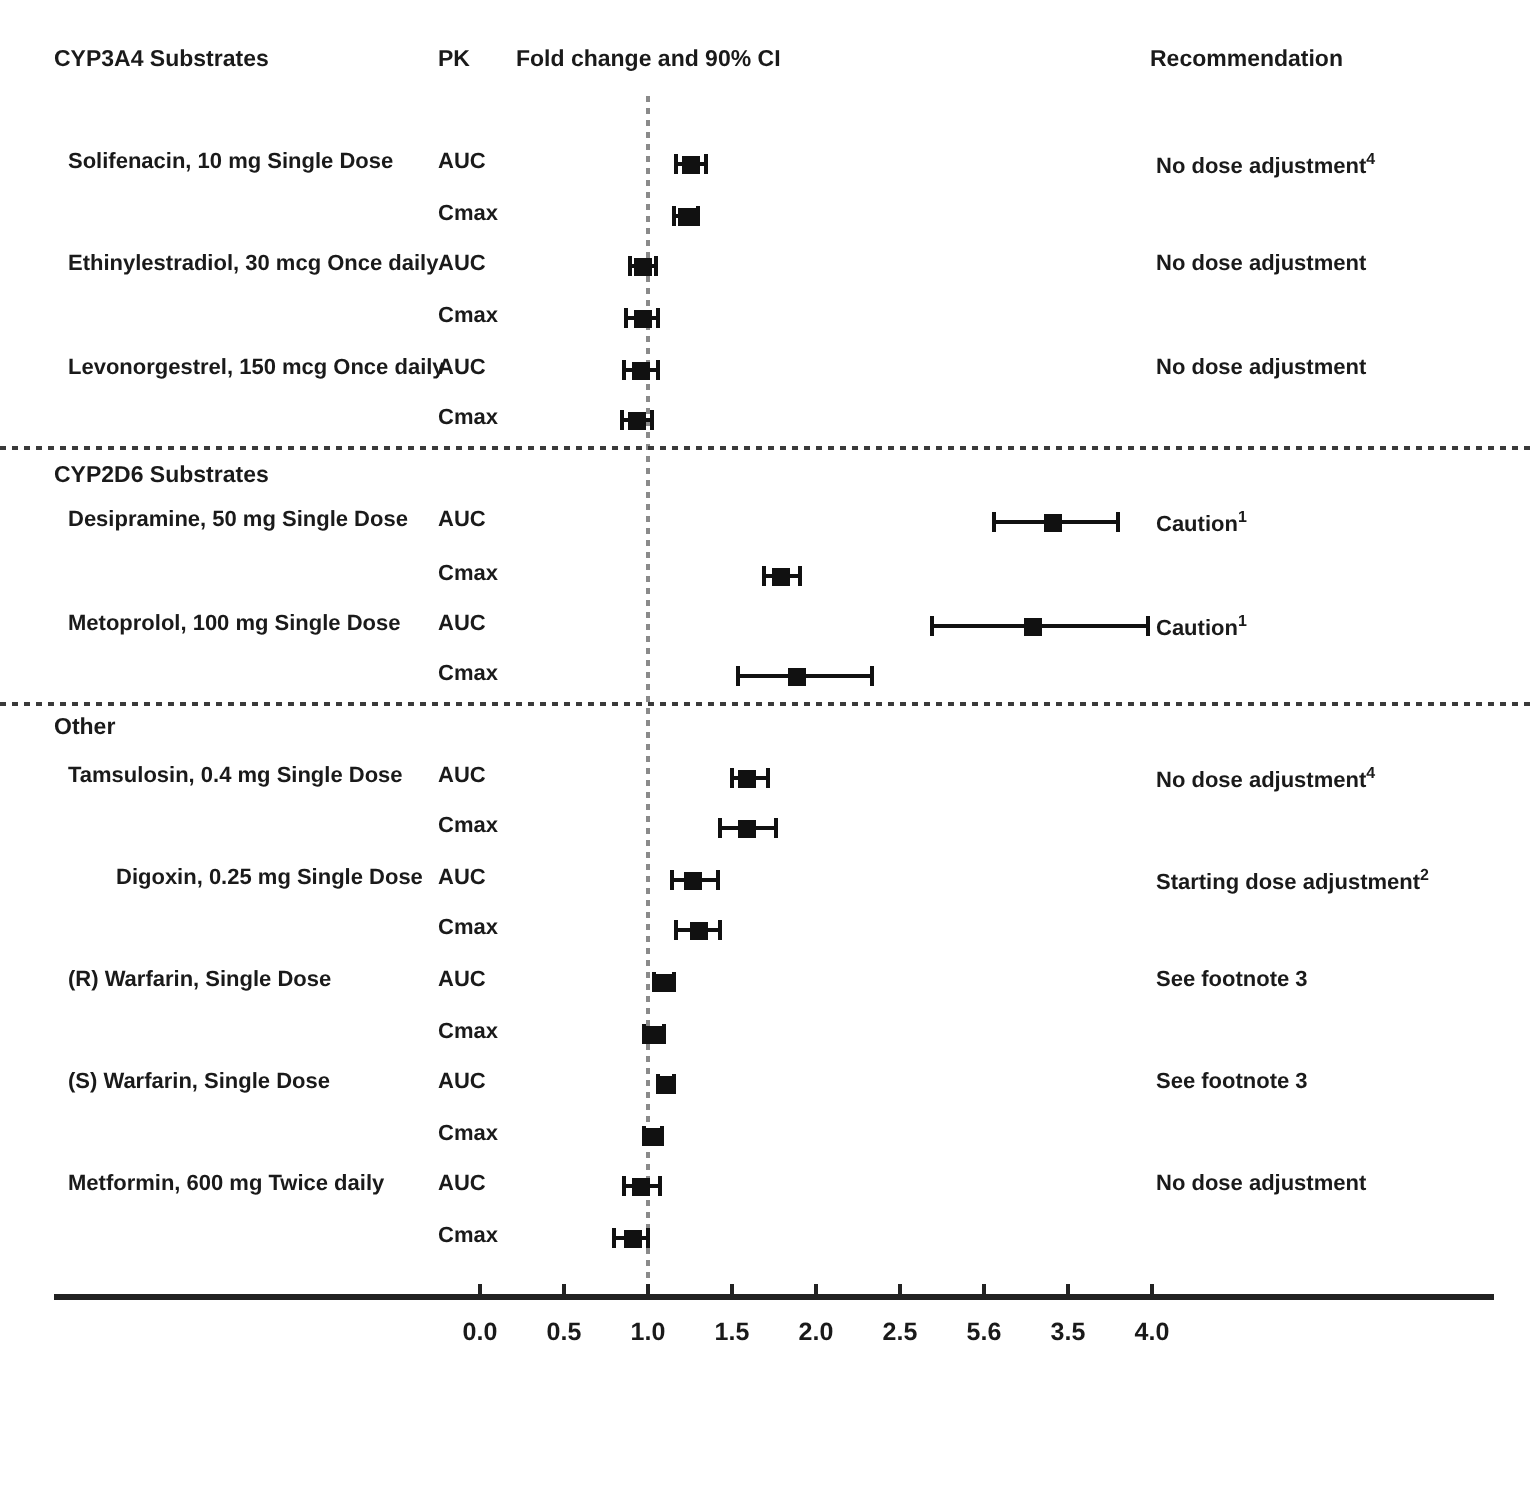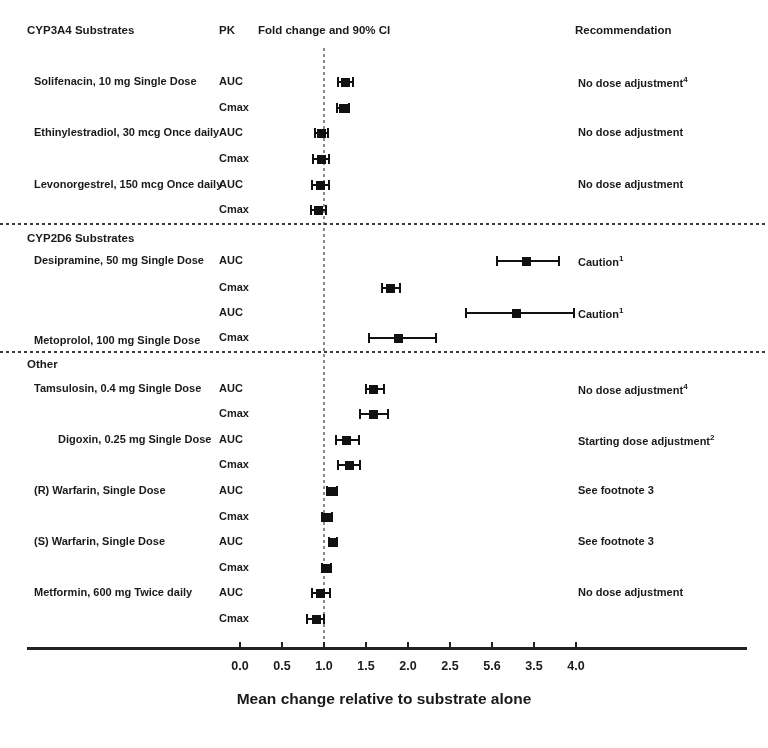--- a/index.html
+++ b/index.html
@@ -89,21 +89,21 @@
       <div class="ci-line" style="left: 497.04px; top: 260px; width: 62.16px;"></div>
       <div class="ci-cap" style="left: 496.04px; top: 256px;"></div>
       <div class="ci-cap" style="left: 558.2px; top: 256px;"></div>
       <div class="marker" style="left: 521.94px; top: 256.5px;"></div>
       <div class="abs rec-label" style="left: 578px; top: 254px;">Caution<sup>1</sup></div>
       <div class="abs pk-label" style="left: 219px; top: 281px;">Cmax</div>
       <div class="ci-line" style="left: 381.96px; top: 287px; width: 17.64px;"></div>
       <div class="ci-cap" style="left: 380.96px; top: 283px;"></div>
       <div class="ci-cap" style="left: 398.6px; top: 283px;"></div>
       <div class="marker" style="left: 385.86px; top: 283.5px;"></div>
-      <div class="abs drug-label" style="left: 34px; top: 306px; margin-top: 28px;">Metoprolol, 100 mg Single Dose</div>
+      <div class="abs drug-label" style="left: 34px; top: 306px;">Metoprolol, 100 mg Single Dose</div>
       <div class="abs pk-label" style="left: 219px; top: 306px;">AUC</div>
       <div class="ci-line" style="left: 465.96px; top: 312px; width: 108.36px;"></div>
       <div class="ci-cap" style="left: 464.96px; top: 308px;"></div>
       <div class="ci-cap" style="left: 573.32px; top: 308px;"></div>
       <div class="marker" style="left: 511.86px; top: 308.5px;"></div>
       <div class="abs rec-label" style="left: 578px; top: 306px;">Caution<sup>1</sup></div>
       <div class="abs pk-label" style="left: 219px; top: 331px;">Cmax</div>
       <div class="ci-line" style="left: 368.52px; top: 337px; width: 67.2px;"></div>
       <div class="ci-cap" style="left: 367.52px; top: 333px;"></div>
       <div class="ci-cap" style="left: 434.72px; top: 333px;"></div>
@@ -187,14 +187,13 @@
       <div class="tick-label" style="left: 408px; top: 659px;">2.0</div>
       <div class="tick" style="left: 449px; top: 642px;"></div>
       <div class="tick-label" style="left: 450px; top: 659px;">2.5</div>
       <div class="tick" style="left: 491px; top: 642px;"></div>
       <div class="tick-label" style="left: 492px; top: 659px;">5.6</div>
       <div class="tick" style="left: 533px; top: 642px;"></div>
       <div class="tick-label" style="left: 534px; top: 659px;">3.5</div>
       <div class="tick" style="left: 575px; top: 642px;"></div>
       <div class="tick-label" style="left: 576px; top: 659px;">4.0</div>
     </div>
-  <div class="axis-title" style="top:690px;">Mean change relative to substrate alone</div>
 </div>
 
 </body></html>

